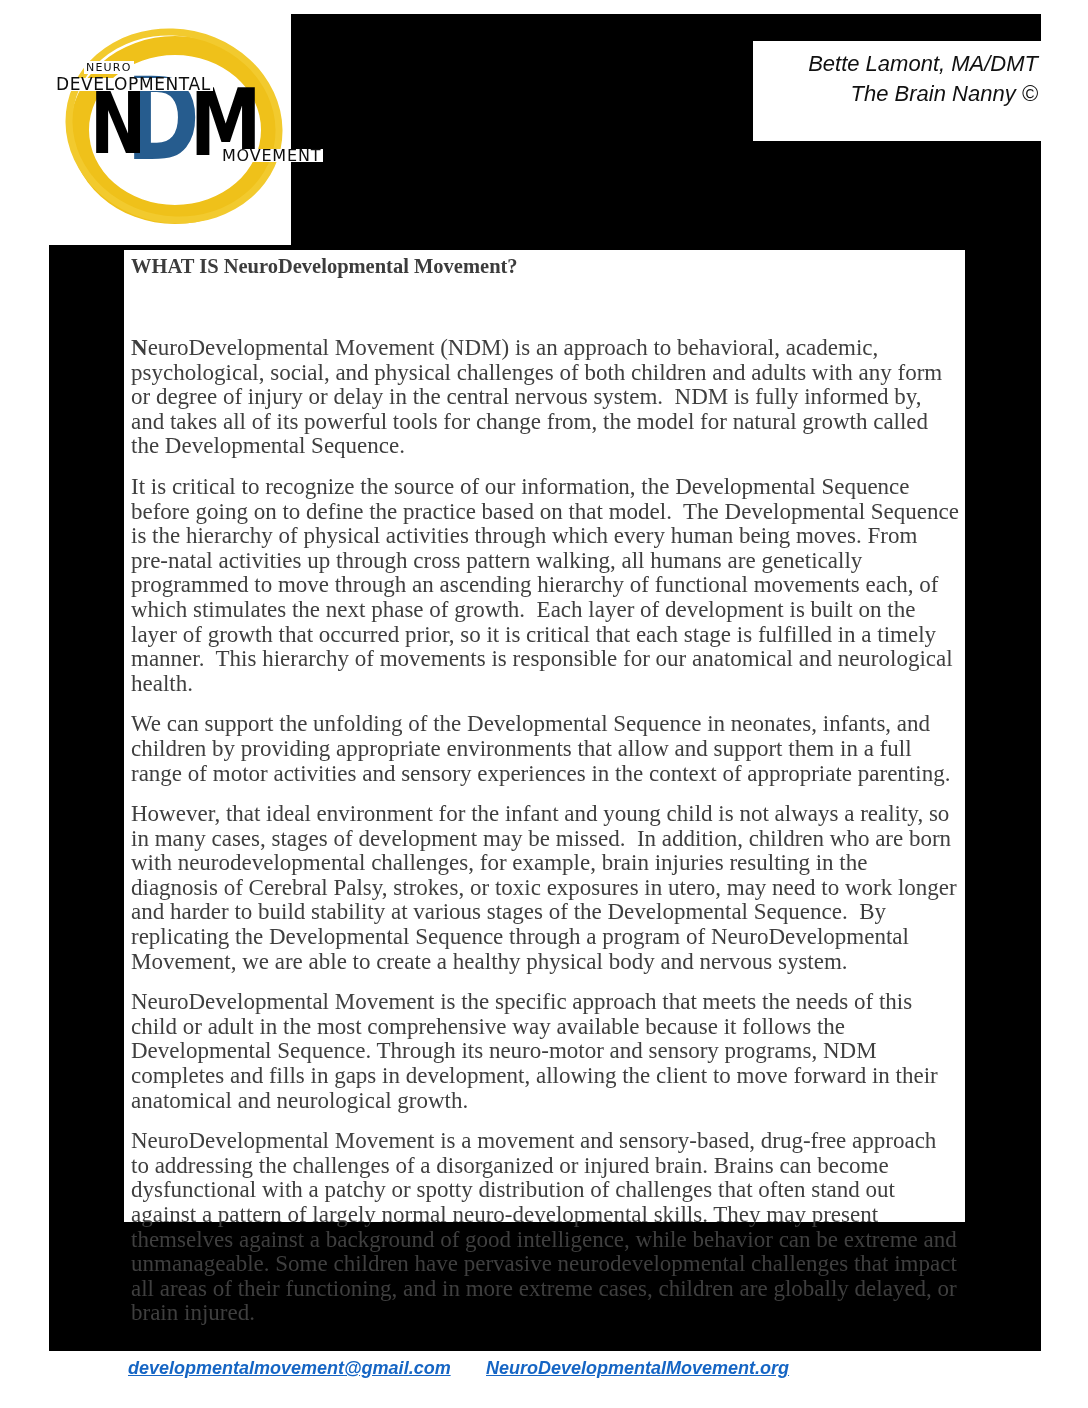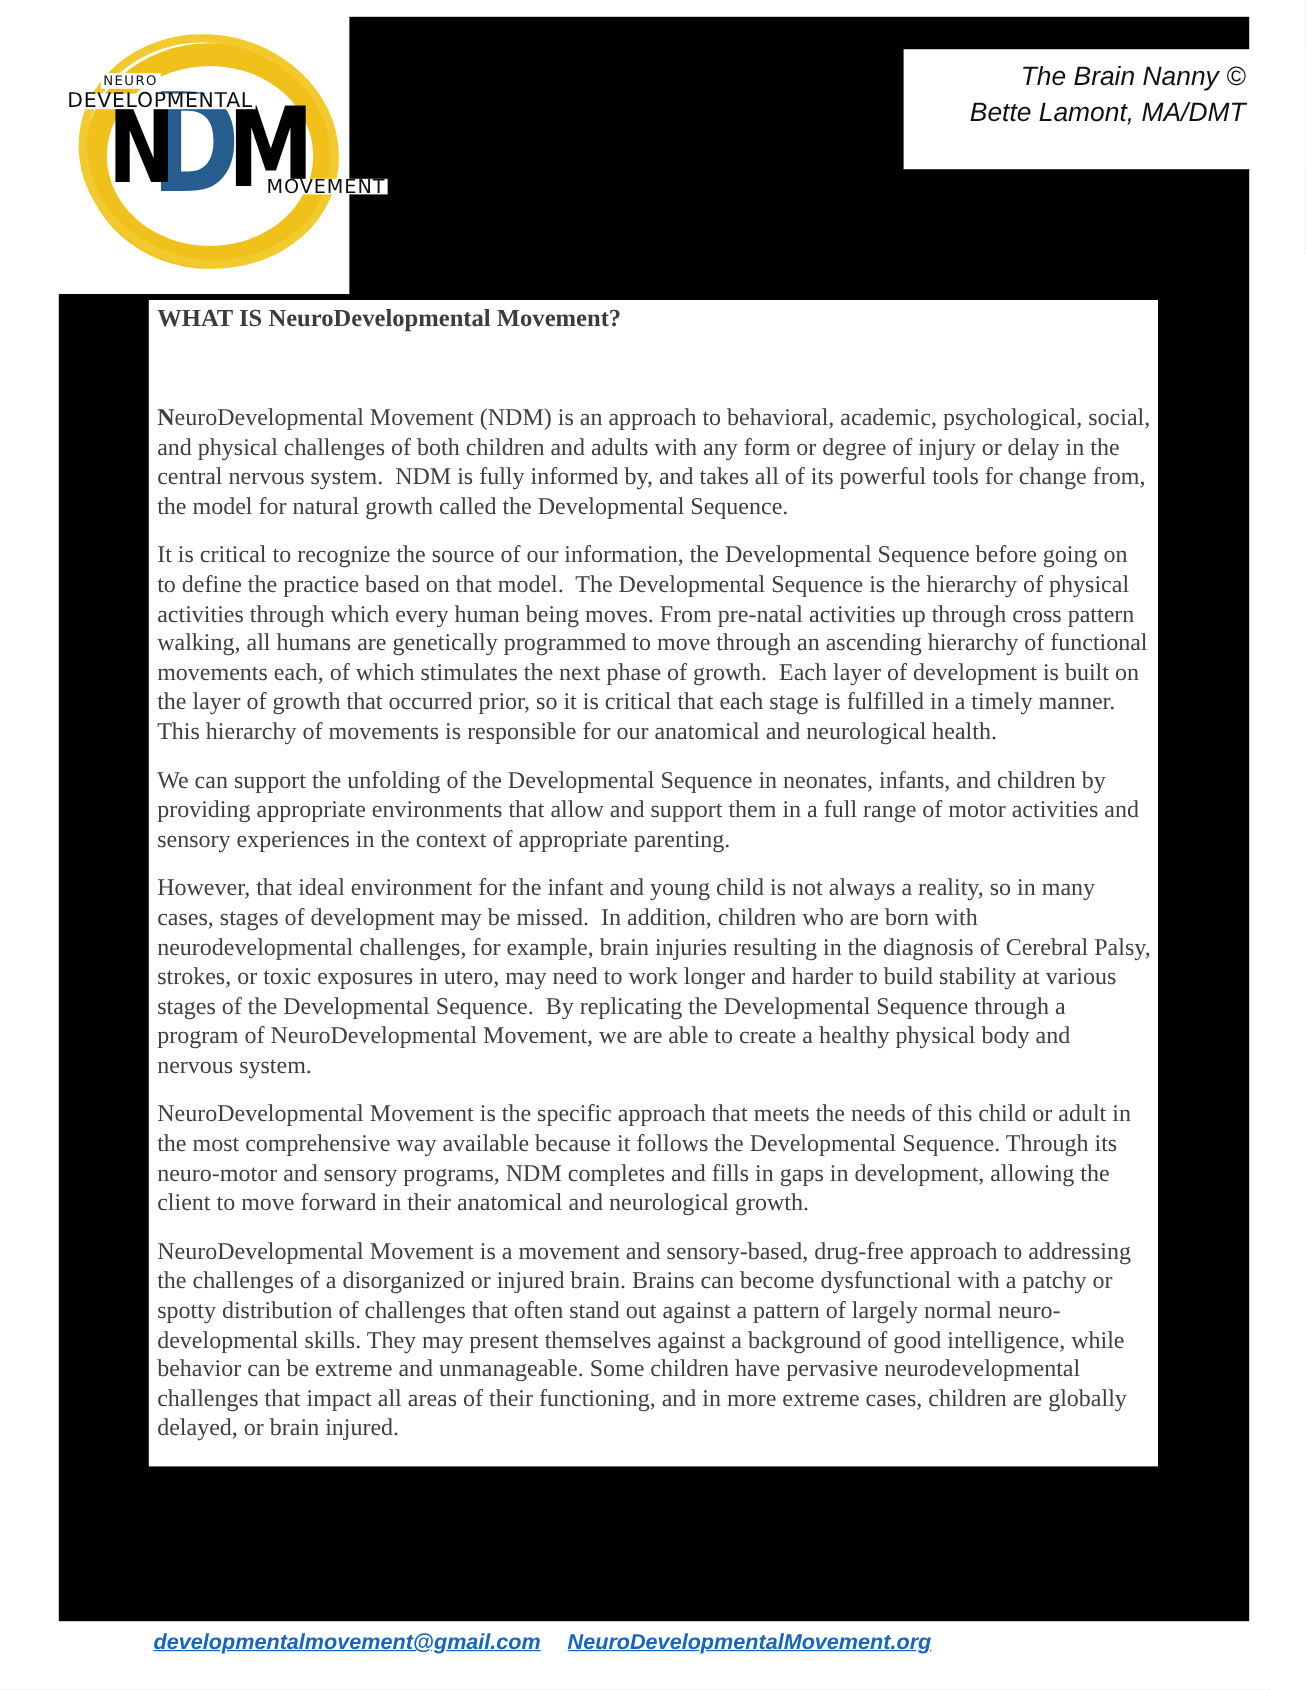--- a/index.html
+++ b/index.html
@@ -33,51 +33,51 @@
     font-family:"Liberation Sans", sans-serif; font-style:italic; font-size:22px; line-height:30px; color:#111;}
 
   
   .main-band{position:absolute; left:49px; top:245px; width:992px; height:1106px; background:#000;}
 
   
   .content-box{position:absolute; left:75px; top:5px; width:841px; height:972px; background:#fff;
     box-sizing:border-box; padding:3px 6px 16px 7px; color:#3F3F3F;}
   .content-box h1{margin:0 0 57px 0; font-size:20.5px; line-height:26px; font-weight:bold; color:#3C3C3C;
     font-family:"Liberation Serif", serif;}
-  .content-box p{margin:0 0 16px 0; font-size:20px; line-height:24.6px; white-space:pre-wrap;}
+  .content-box p{margin:0 0 16px 0; font-size:23px; line-height:24.6px; white-space:pre-wrap;}
   .content-box p .lead{font-weight:bold;}
 
   
   .footer{position:absolute; left:0; top:1076px; width:100%; height:30px;
     font-family:"Liberation Sans", sans-serif; font-style:italic; font-weight:bold; font-size:18px;margin-top:37px;}
   .footer a{position:absolute; color:#1565C4; text-decoration:underline; cursor:pointer;}
   .f-email{left:79px; top:0;}
-  .f-web{left:424px; top:0;}
+  .f-web{left:437px; top:0;}
   .f-phone{position:absolute; left:770px; top:0; color:#ffffff; font-weight:normal;text-decoration:underline;}
 </style>
 </head>
 <body>
 
 <div class="page">
 
   <div class="top-band"></div>
 
   <div class="logo-area">
     <div class="logo-ring"></div>
     <span class="big l-d">D</span>
     <span class="big l-n">N</span>
     <span class="big l-m">M</span>
     <span class="small l-neuro">NEURO</span>
     <span class="small l-devel">DEVELOPMENTAL</span>
     <span class="small l-movement">MOVEMENT</span>
   </div>
 
   <div class="author-box">
+    <div>Bette Lamont, MA/DMT</div>
     <div>The Brain Nanny ©</div>
-    <div>Bette Lamont, MA/DMT</div>
   </div>
 
   <div class="main-band">
 
     <div class="content-box">
       <h1>WHAT IS NeuroDevelopmental Movement?</h1>
       <p><span class="lead">N</span><span>euroDevelopmental Movement (NDM) is an approach to behavioral, academic, psychological, social, and physical challenges of both children and adults with any form or degree of injury or delay in the central nervous system.  NDM is fully informed by, and takes all of its powerful tools for change from, the model for natural growth called the Developmental Sequence.</span></p>
       <p>It is critical to recognize the source of our information, the Developmental Sequence before going on to define the practice based on that model.  The Developmental Sequence is the hierarchy of physical activities through which every human being moves. From pre-natal activities up through cross pattern walking, all humans are genetically programmed to move through an ascending hierarchy of functional movements each, of which stimulates the next phase of growth.  Each layer of development is built on the layer of growth that occurred prior, so it is critical that each stage is fulfilled in a timely manner.  This hierarchy of movements is responsible for our anatomical and neurological health.</p>
       <p>We can support the unfolding of the Developmental Sequence in neonates, infants, and children by providing appropriate environments that allow and support them in a full range of motor activities and sensory experiences in the context of appropriate parenting.</p>
       <p>However, that ideal environment for the infant and young child is not always a reality, so in many cases, stages of development may be missed.  In addition, children who are born with neurodevelopmental challenges, for example, brain injuries resulting in the diagnosis of Cerebral Palsy, strokes, or toxic exposures in utero, may need to work longer and harder to build stability at various stages of the Developmental Sequence.  By replicating the Developmental Sequence through a program of NeuroDevelopmental Movement, we are able to create a healthy physical body and nervous system.</p>

